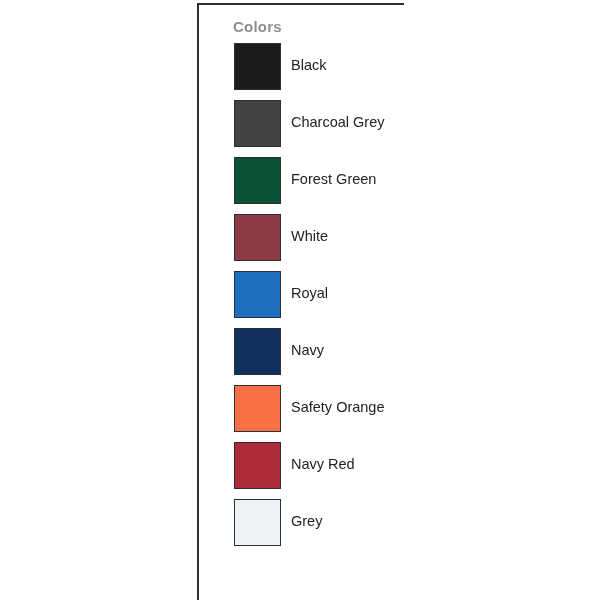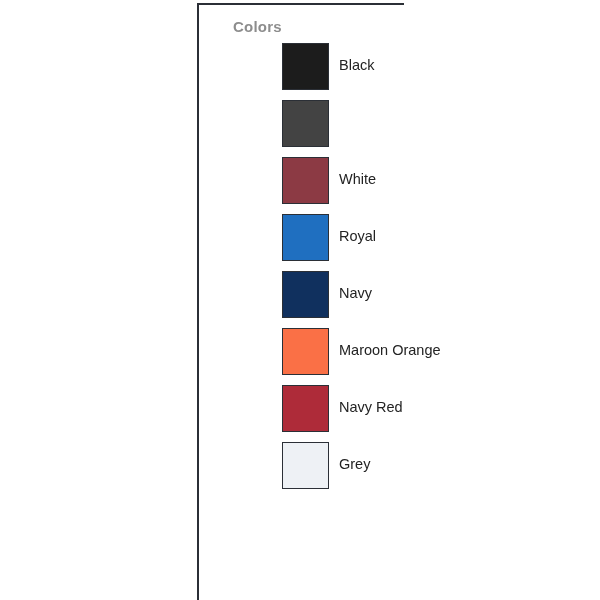--- a/index.html
+++ b/index.html
@@ -49,21 +49,20 @@
   #color-list {
     position: absolute;
     left: 0;
     top: 38px;
     width: 100%;
   }
 
   .color-row {
     position: relative;
     height: 57px;
-    margin-left: 48px;
   }
 
   .swatch {
     position: absolute;
     left: 35px;
     top: 0;
     width: 47px;
     height: 47px;
     border: 1px solid #2b2f36;
     box-sizing: border-box;
@@ -87,36 +86,41 @@
 
     <div id="panel-title">Colors</div>
 
     <div id="color-list">
         <div class="color-row">
           <div class="swatch" style="background: rgb(28, 28, 28);"></div>
           <div class="swatch-label">Black</div>
         </div>
         <div class="color-row">
           <div class="swatch" style="background: rgb(67, 67, 67);"></div>
+          <div class="swatch-label">Charcoal Grey</div>
+        </div>
+        <div class="color-row">
+          <div class="swatch" style="background: rgb(10, 82, 54);"></div>
+          <div class="swatch-label">Forest Green</div>
         </div>
         <div class="color-row">
           <div class="swatch" style="background: rgb(140, 58, 68);"></div>
           <div class="swatch-label">White</div>
         </div>
         <div class="color-row">
           <div class="swatch" style="background: rgb(31, 111, 192);"></div>
           <div class="swatch-label">Royal</div>
         </div>
         <div class="color-row">
           <div class="swatch" style="background: rgb(16, 48, 94);"></div>
           <div class="swatch-label">Navy</div>
         </div>
         <div class="color-row">
           <div class="swatch" style="background: rgb(250, 112, 70);"></div>
-          <div class="swatch-label">Maroon Orange</div>
+          <div class="swatch-label">Safety Orange</div>
         </div>
         <div class="color-row">
           <div class="swatch" style="background: rgb(174, 43, 57);"></div>
           <div class="swatch-label">Navy Red</div>
         </div>
         <div class="color-row">
           <div class="swatch" style="background: rgb(238, 241, 245);"></div>
           <div class="swatch-label">Grey</div>
         </div>
       </div>

